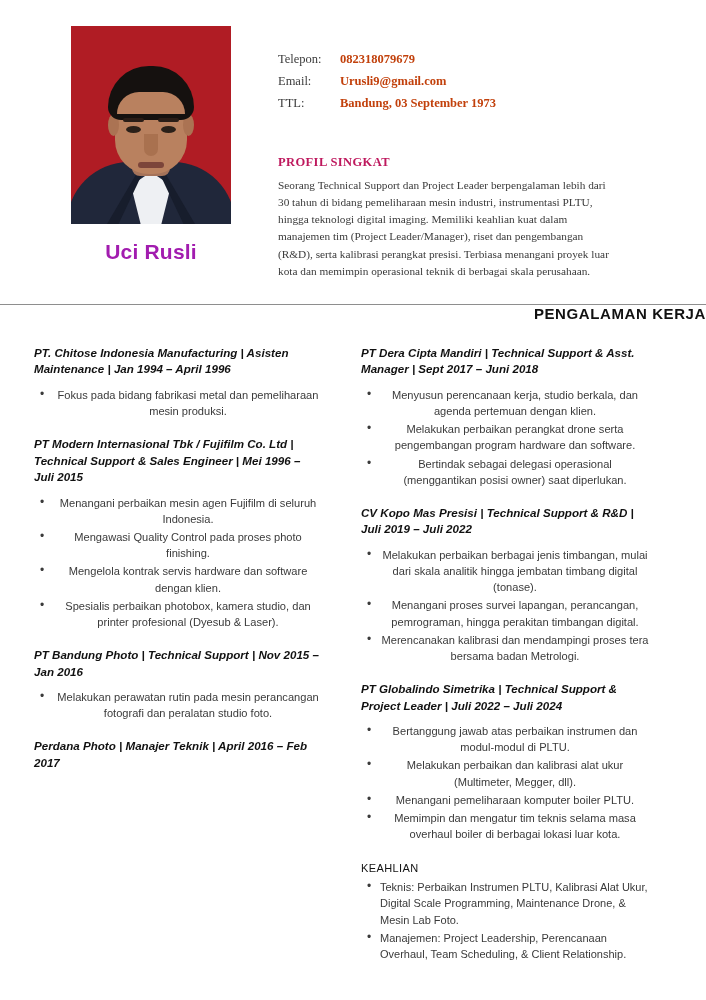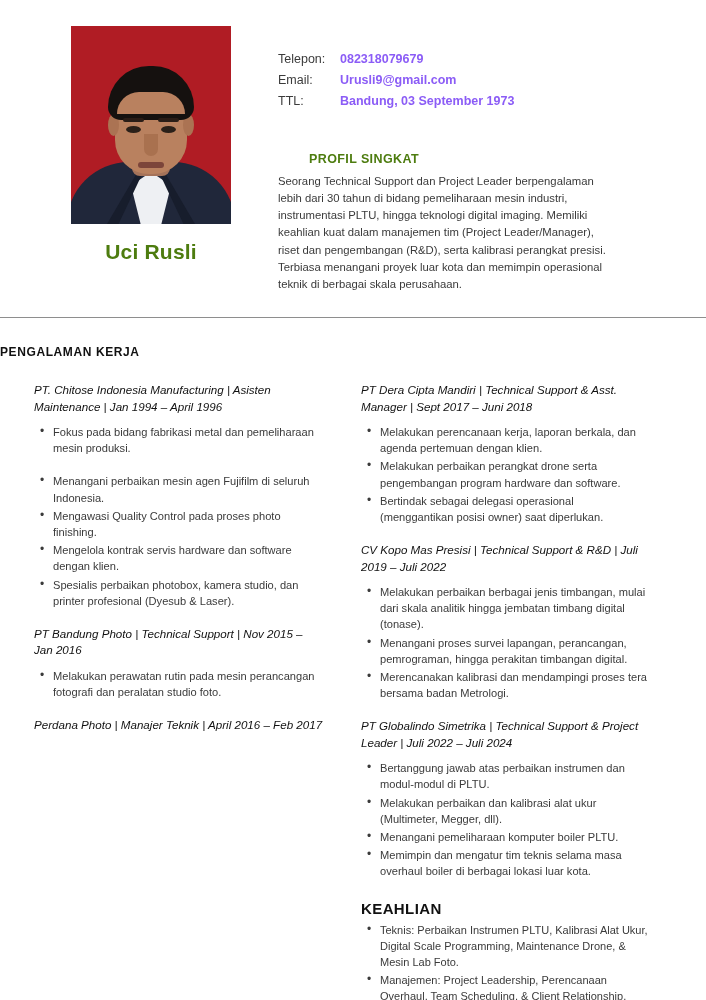--- a/index.html
+++ b/index.html
@@ -67,67 +67,67 @@
   .p-eye-l{ left:50%; margin-left:-25px; }
   .p-eye-r{ left:50%; margin-left:10px; }
   .p-nose{ position:absolute; left:50%; transform:translateX(-50%); top:108px;
     width:14px; height:22px; background:#a9714f; border-radius:0 0 8px 8px; }
   .p-mouth{ position:absolute; left:50%; transform:translateX(-50%); top:136px;
     width:26px; height:6px; background:#7c453a; border-radius:4px; }
 
   .person-name {
     width:160px; text-align:center;
     font-size:21px; font-weight:bold; letter-spacing:.2px;
-    margin-top:16px; color:#4d7c0f;
-  }
-
-  .header-right { flex:1; padding-top:26px; padding-left:12px; }
+    margin-top:16px; color:#a21caf;
+  }
+
+  .header-right { flex:1; padding-top:26px; padding-left:12px;font-family:Liberation Serif, serif; }
   .contact-table { border-collapse:collapse; }
   .contact-table td { vertical-align:top; padding:0 0 7px 0; font-size:12.5px; }
   .c-label { color:#3b3b3b; width:62px; }
-  .c-value { font-weight:bold; color:#8b5cf6; padding-left:14px; }
+  .c-value { font-weight:bold; color:#c2410c; padding-left:14px; }
 
   .profile-title {
     margin-top:37px; font-size:12.5px; font-weight:bold;
-    letter-spacing:.4px; color:#4d7c0f;margin-left:31px;
+    letter-spacing:.4px; color:#be185d;
   }
   .profile-text {
     margin-top:7px; font-size:11.3px; line-height:1.52;
     color:#3a3a3a; max-width:335px;
   }
 
   
   .divider { width:100%; height:1px; background:#8e8e8e; margin-top:24px; }
 
   
   .section-title {
-    text-align:left; font-size:12px; font-weight:bold;
-    letter-spacing:.6px; margin-top:27px; color:#111;
+    text-align:right; font-size:15px; font-weight:bold;
+    letter-spacing:.6px; color:#111;
   }
 
   .columns { display:flex; padding:0 34px; margin-top:23px; gap:38px; }
   .col { width:289px; }
 
   .job { margin-bottom:0; }
   .job + .job { margin-top:17px; }
   .job-head {
-    font-size:11.6px; font-weight:normal; font-style:italic;
+    font-size:11.6px; font-weight:bold; font-style:italic;
     line-height:1.42; color:#111;
   }
-  ul.bullets { margin:9px 0 0 0; padding-left:19px; list-style:none; }
+  ul.bullets { margin:9px 0 0 0; padding-left:19px; list-style:none;text-align:center; }
   ul.bullets li {
     position:relative; font-size:11.1px; line-height:1.46;
     color:#3a3a3a; margin-bottom:2px;
   }
   ul.bullets li:before {
     content:"\2022"; position:absolute; left:-13px; top:-1px;
     font-size:12px; color:#3a3a3a;
   }
   .skills-title {
-    font-size:15px; font-weight:bold; letter-spacing:.4px;
+    font-size:11px; font-weight:normal; letter-spacing:.4px;
     color:#111; margin-top:20px;
   }
   ul.skills { margin:5px 0 0 0; padding-left:19px; list-style:none; }
   ul.skills li {
     position:relative; font-size:11px; line-height:1.46;
     color:#3a3a3a; margin-bottom:2px;
   }
   ul.skills li:before {
     content:"\2022"; position:absolute; left:-13px; top:-1px;
     font-size:12px; color:#3a3a3a;
@@ -193,20 +193,21 @@
     <div class="col">
 
       <div class="job">
         <div class="job-head">PT. Chitose Indonesia Manufacturing | Asisten Maintenance | Jan 1994 – April 1996</div>
         <ul class="bullets">
           <li>Fokus pada bidang fabrikasi metal dan pemeliharaan mesin produksi.</li>
         </ul>
       </div>
 
       <div class="job">
+        <div class="job-head">PT Modern Internasional Tbk / Fujifilm Co. Ltd | Technical Support &amp; Sales Engineer | Mei 1996 – Juli 2015</div>
         <ul class="bullets">
           <li>Menangani perbaikan mesin agen Fujifilm di seluruh Indonesia.</li>
           <li>Mengawasi Quality Control pada proses photo finishing.</li>
           <li>Mengelola kontrak servis hardware dan software dengan klien.</li>
           <li>Spesialis perbaikan photobox, kamera studio, dan printer profesional (Dyesub &amp; Laser).</li>
         </ul>
       </div>
 
       <div class="job">
         <div class="job-head">PT Bandung Photo | Technical Support | Nov 2015 – Jan 2016</div>
@@ -219,21 +220,21 @@
         <div class="job-head">Perdana Photo | Manajer Teknik | April 2016 – Feb 2017</div>
       </div>
 
     </div>
 
     <div class="col">
 
       <div class="job">
         <div class="job-head">PT Dera Cipta Mandiri | Technical Support &amp; Asst. Manager | Sept 2017 – Juni 2018</div>
         <ul class="bullets">
-          <li>Melakukan perencanaan kerja, laporan berkala, dan agenda pertemuan dengan klien.</li>
+          <li>Menyusun perencanaan kerja, studio berkala, dan agenda pertemuan dengan klien.</li>
           <li>Melakukan perbaikan perangkat drone serta pengembangan program hardware dan software.</li>
           <li>Bertindak sebagai delegasi operasional (menggantikan posisi owner) saat diperlukan.</li>
         </ul>
       </div>
 
       <div class="job">
         <div class="job-head">CV Kopo Mas Presisi | Technical Support &amp; R&amp;D | Juli 2019 – Juli 2022</div>
         <ul class="bullets">
           <li>Melakukan perbaikan berbagai jenis timbangan, mulai dari skala analitik hingga jembatan timbang digital (tonase).</li>
           <li>Menangani proses survei lapangan, perancangan, pemrograman, hingga perakitan timbangan digital.</li>

